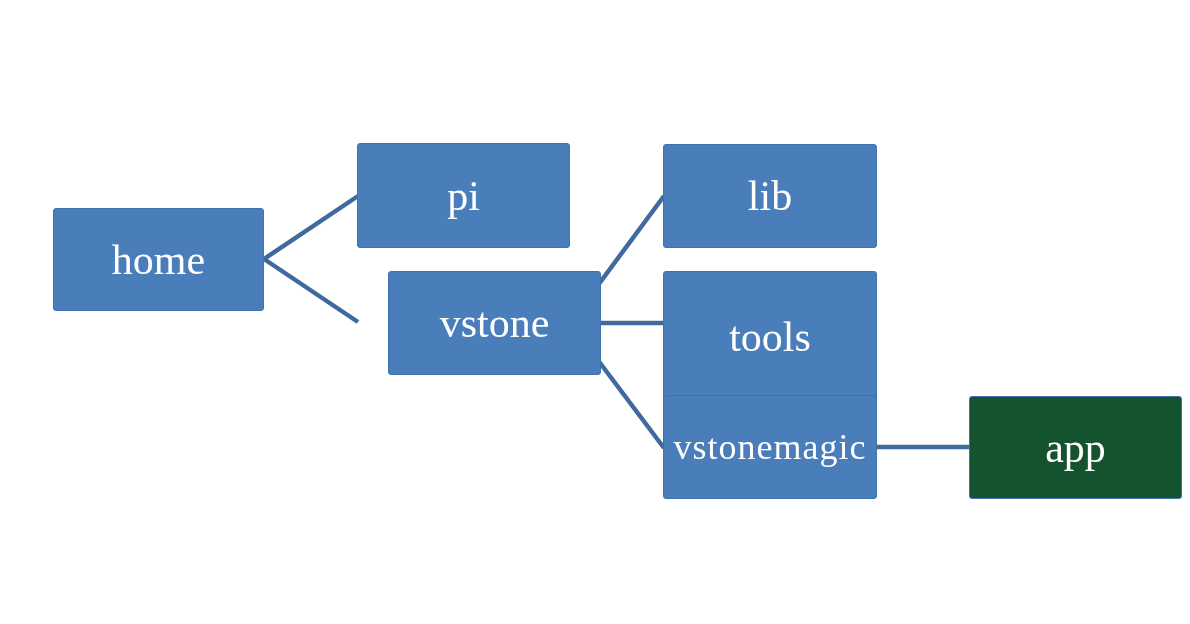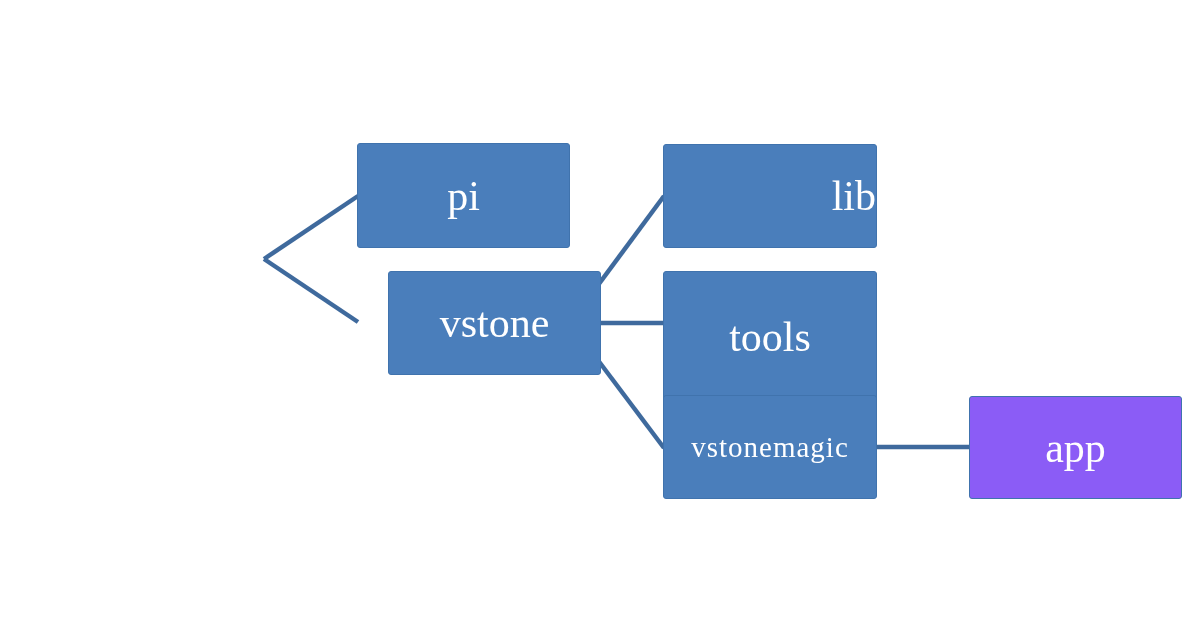--- a/index.html
+++ b/index.html
@@ -29,21 +29,21 @@
     justify-content: center;
     border-radius: 3px;
     color: #ffffff;
     font-size: 42px;
     line-height: 1;
     box-sizing: border-box;
     border: 1px solid #4073ad;
     text-align: center;
   }
   .node.small {
-    font-size: 29px;
+    font-size: 36px;
     letter-spacing: 1px;
   }
   #node-home        { left: 53px;  top: 208px; width: 211px; height: 103px; }
   #node-pi          { left: 357px; top: 143px; width: 213px; height: 105px; }
   #node-vstone      { left: 357px; top: 271px; width: 213px; height: 104px; margin-left: 31px; }
   #node-lib         { left: 663px; top: 144px; width: 214px; height: 104px; }
   #node-tools       { left: 663px; top: 271px; width: 214px; height: 132px; }
   #node-vstonemagic { left: 663px; top: 395px; width: 214px; height: 104px; }
   #node-app         { left: 969px; top: 396px; width: 213px; height: 103px; }
 </style>
@@ -54,38 +54,41 @@
 
   <svg class="connectors" viewBox="0 0 1190 624" xmlns="http://www.w3.org/2000/svg">
     <line x1="264" y1="259" x2="358" y2="196" stroke-width="4.5" stroke="#3f6a9d"></line>
     <line x1="264" y1="259" x2="358" y2="322" stroke-width="4.5" stroke="#3f6a9d"></line>
     <line x1="570" y1="323" x2="664" y2="196" stroke-width="4.5" stroke="#3f6a9d"></line>
     <line x1="570" y1="323" x2="664" y2="323" stroke-width="4.5" stroke="#3f6a9d"></line>
     <line x1="570" y1="323" x2="664" y2="448" stroke-width="4.5" stroke="#3f6a9d"></line>
     <line x1="877" y1="447" x2="969" y2="447" stroke-width="4.5" stroke="#3f6a9d"></line>
   </svg>
 
+  <div class="node" id="node-home" style="background-color: rgb(74, 126, 187);">
+    <span>home</span>
+  </div>
 
   <div class="node" id="node-pi" style="background-color: rgb(74, 126, 187);">
     <span>pi</span>
   </div>
 
   <div class="node" id="node-vstone" style="background-color: rgb(74, 126, 187);">
     <span>vstone</span>
   </div>
 
-  <div class="node" id="node-lib" style="background-color: rgb(74, 126, 187); justify-content: flex-end;">
+  <div class="node" id="node-lib" style="background-color: rgb(74, 126, 187);">
     <span>lib</span>
   </div>
 
   <div class="node" id="node-tools" style="background-color: rgb(74, 126, 187);">
     <span>tools</span>
   </div>
 
   <div class="node small" id="node-vstonemagic" style="background-color: rgb(74, 126, 187);">
     <span>vstonemagic</span>
   </div>
 
-  <div class="node" id="node-app" style="background-color: #8b5cf6;">
+  <div class="node" id="node-app" style="background-color: #14532d;">
     <span>app</span>
   </div>
 
 </div>
 
 </body></html>

